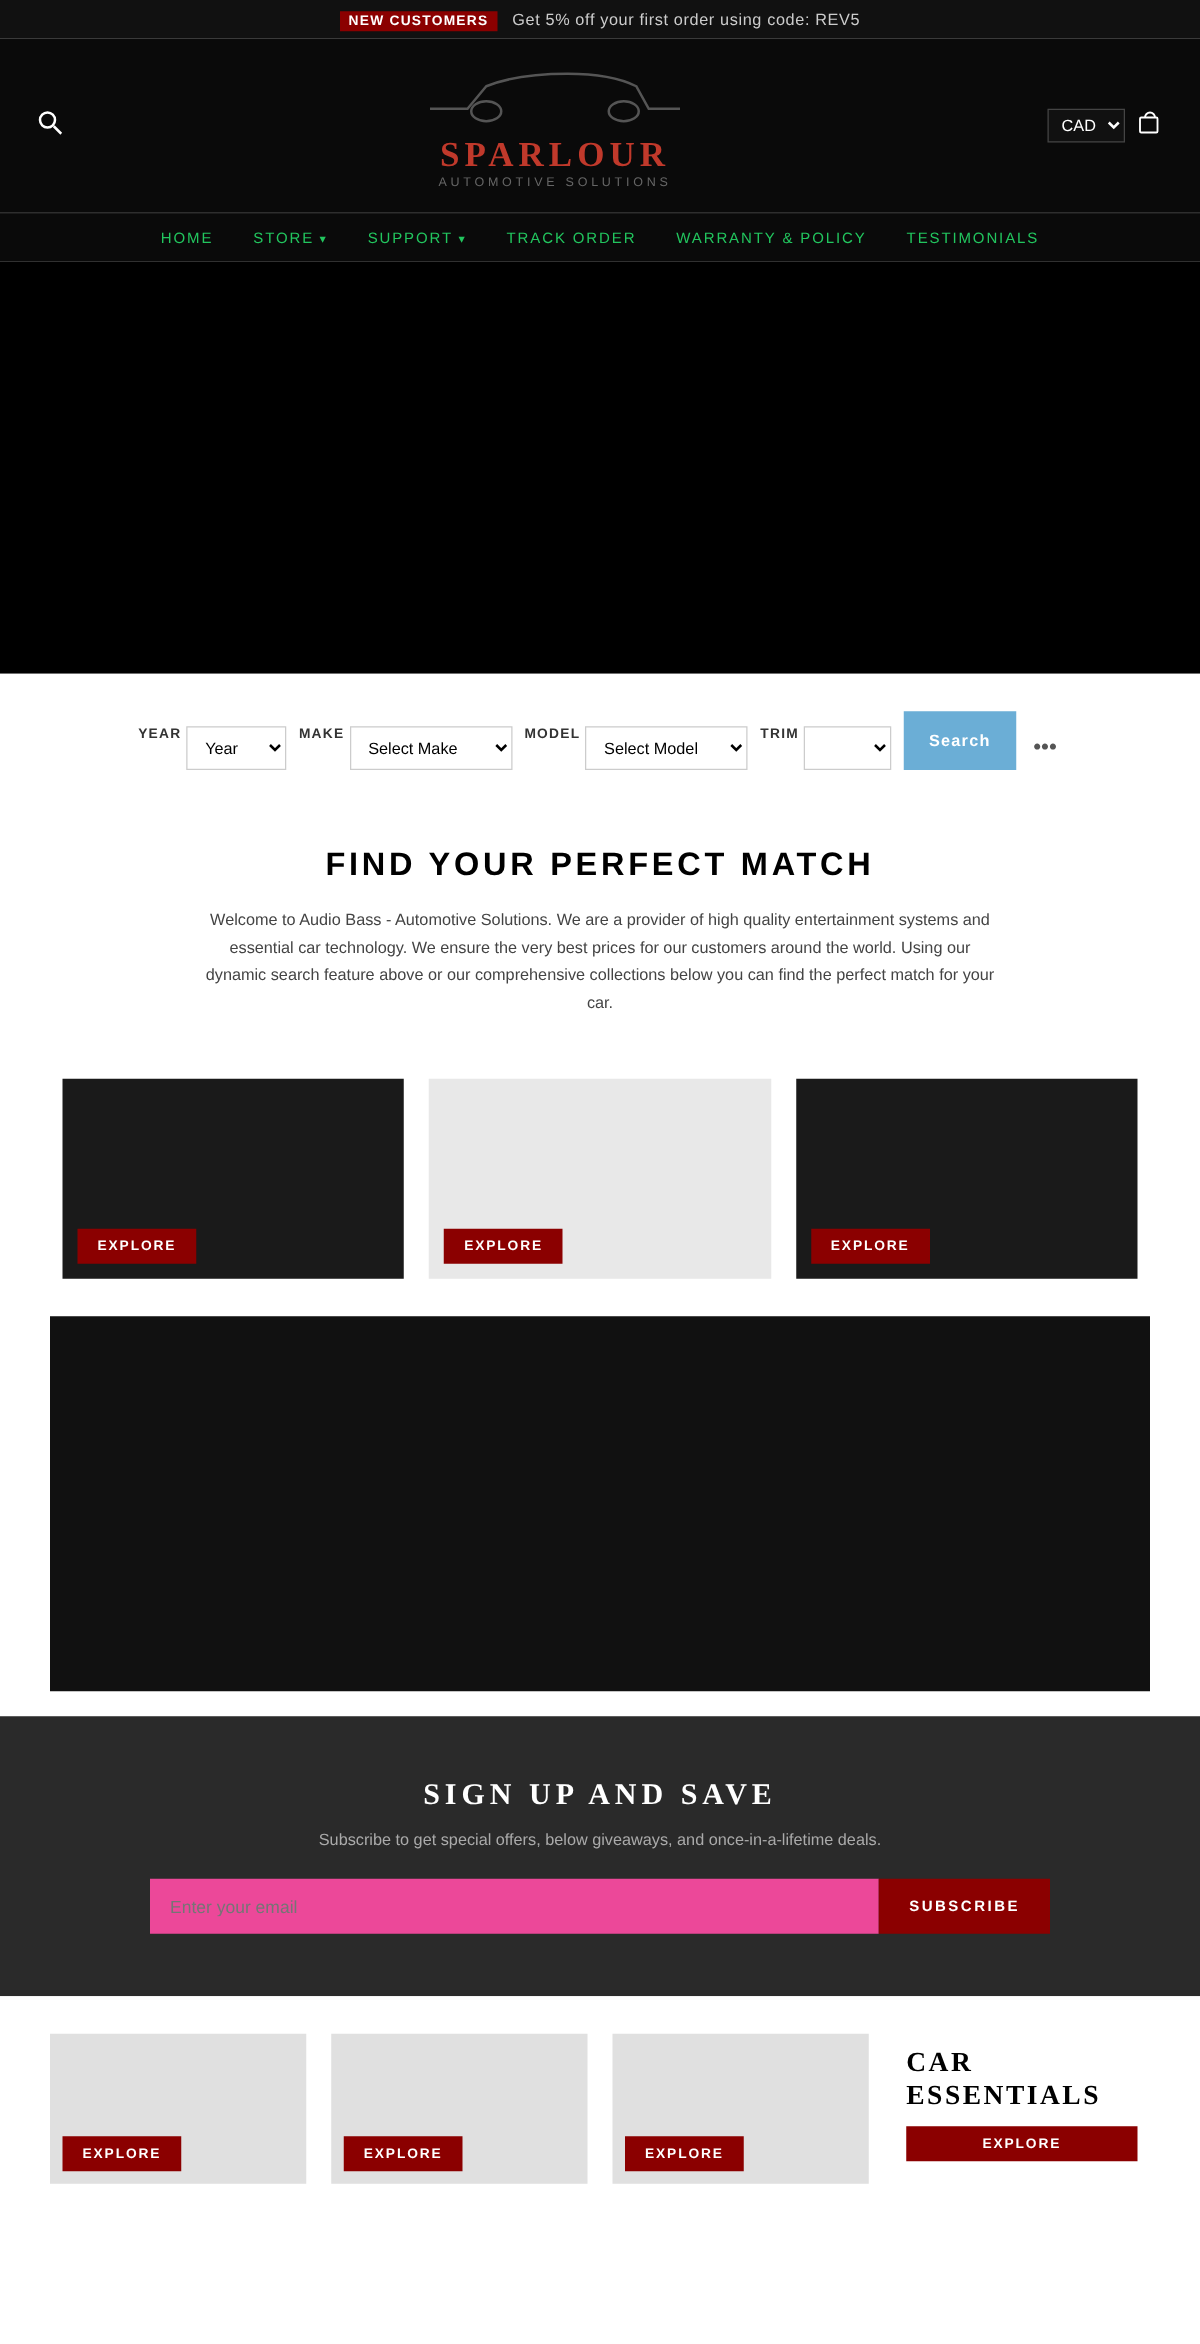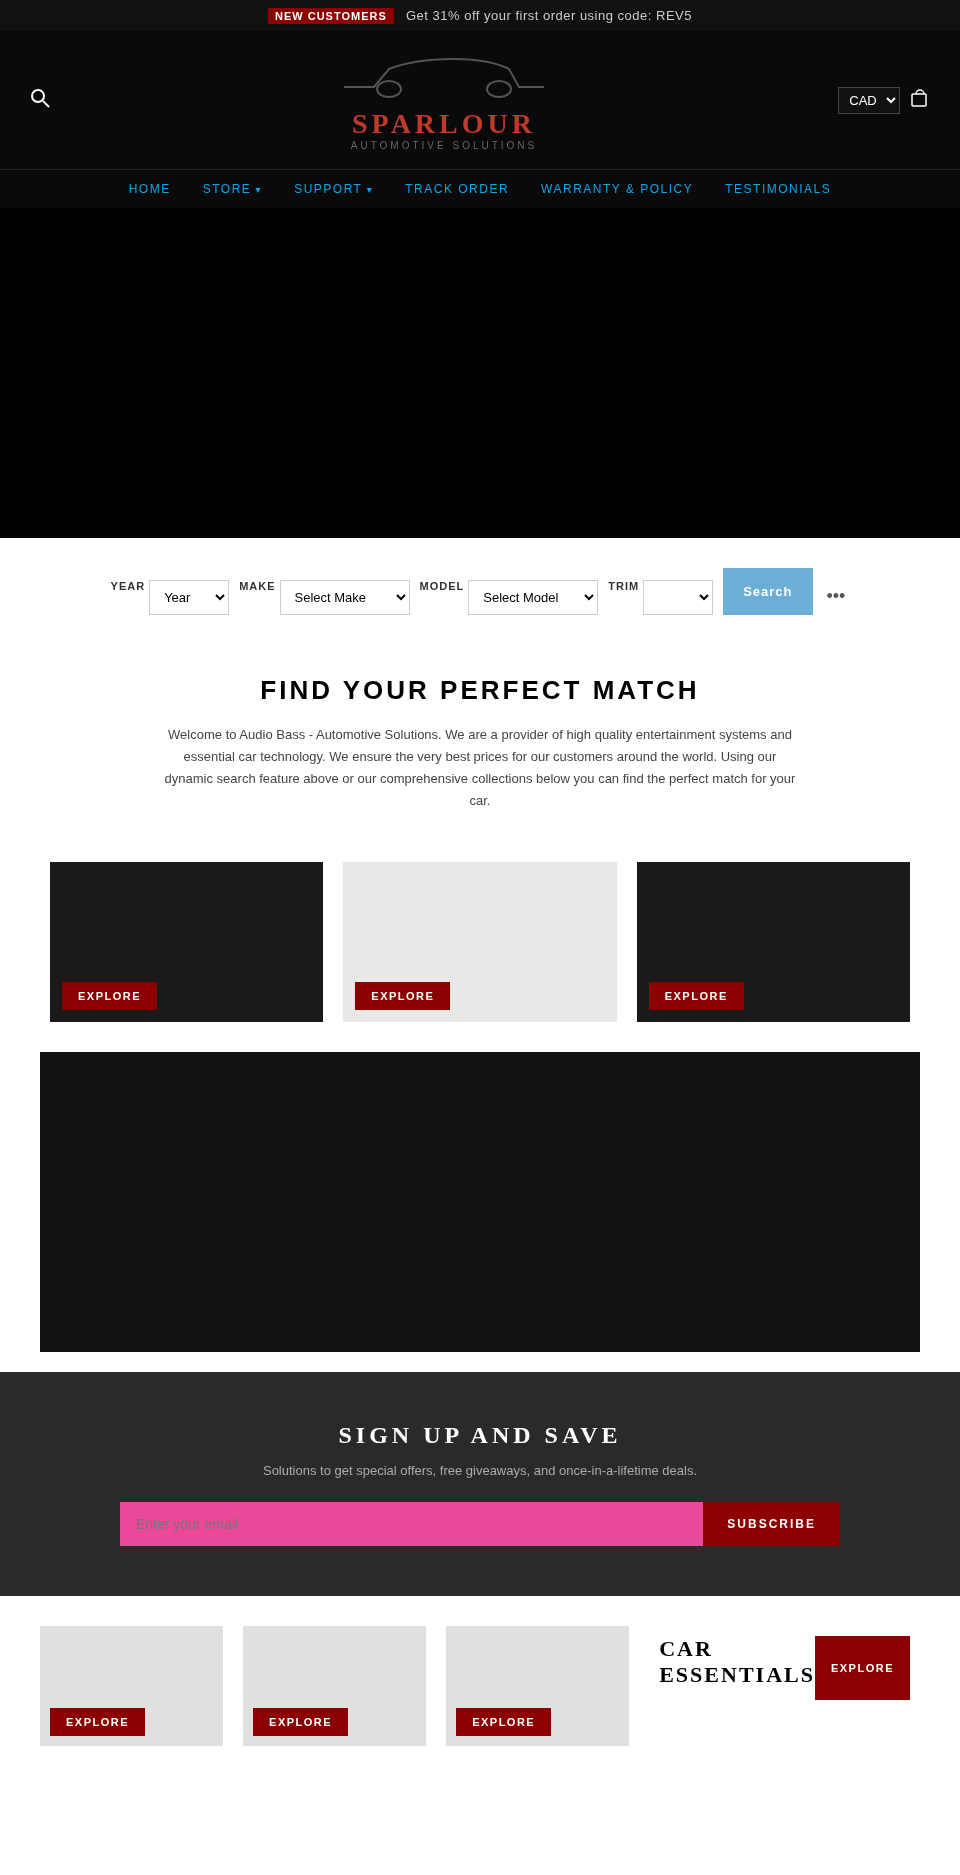--- a/index.html
+++ b/index.html
@@ -86,21 +86,21 @@
     
     .nav {
       background: #0a0a0a;
       border-top: 1px solid #222;
       display: flex;
       justify-content: center;
       gap: 32px;
       padding: 12px 0;
     }
     .nav a {
-      color: #0ea5e9;
+      color: #22c55e;
       text-decoration: none;
       font-size: 12px;
       letter-spacing: 1.5px;
       text-transform: uppercase;
       cursor: pointer;
     }
     .nav .has-arrow::after {
       content: ' ▾';
       font-size: 10px;
     }
@@ -285,21 +285,21 @@
       min-height: 120px;
       position: relative;
       display: flex;
       align-items: flex-end;
       padding: 10px;
     }
     .essentials-card {
       flex: 1;
       padding: 10px;
       display: flex;
-      flex-direction: row;
+      flex-direction: column;
       justify-content: center;
     }
     .essentials-card h3 {
       font-size: 22px;
       letter-spacing: 2px;
       text-transform: uppercase;
       font-family: Georgia, serif;
       margin-bottom: 12px;
     }
 
@@ -313,21 +313,21 @@
     .car-svg {
       width: 220px;
       height: 55px;
     }
   </style>
 </head>
 <body>
 
 <div class="top-banner">
   <span class="badge">NEW CUSTOMERS</span>
-  <span>Get 31% off your first order using code: REV5</span>
+  <span>Get 5% off your first order using code: REV5</span>
 </div>
 
 <div class="header">
   <div class="header-left">
     <button class="search-icon-btn">
       <svg width="20" height="20" viewBox="0 0 20 20" fill="none">
         <circle cx="8" cy="8" r="6" stroke="white" stroke-width="2"></circle>
         <line x1="13" y1="13" x2="19" y2="19" stroke="white" stroke-width="2"></line>
       </svg>
     </button>
@@ -425,21 +425,21 @@
   </div>
   <div class="card card-dark">
     <button class="explore-btn">EXPLORE</button>
   </div>
 </div>
 
 <div class="large-banner"></div>
 
 <div class="signup-section">
   <h2>SIGN UP AND SAVE</h2>
-  <p>Solutions to get special offers, free giveaways, and once-in-a-lifetime deals.</p>
+  <p>Subscribe to get special offers, below giveaways, and once-in-a-lifetime deals.</p>
   <div class="email-row">
     <input class="email-input" type="email" placeholder="Enter your email" style="">
     <button class="subscribe-btn">SUBSCRIBE</button>
   </div>
 </div>
 
 <div class="bottom-section">
   <div class="bottom-cards">
     <div class="bottom-card">
       <button class="explore-btn">EXPLORE</button>

